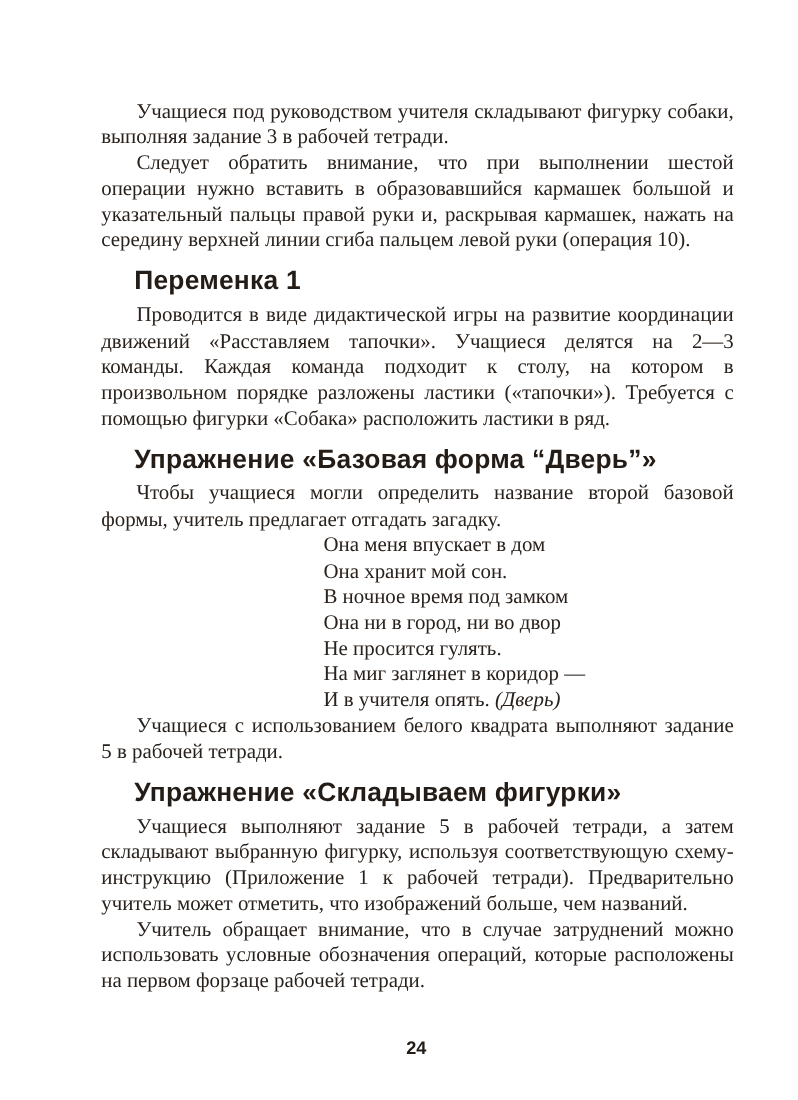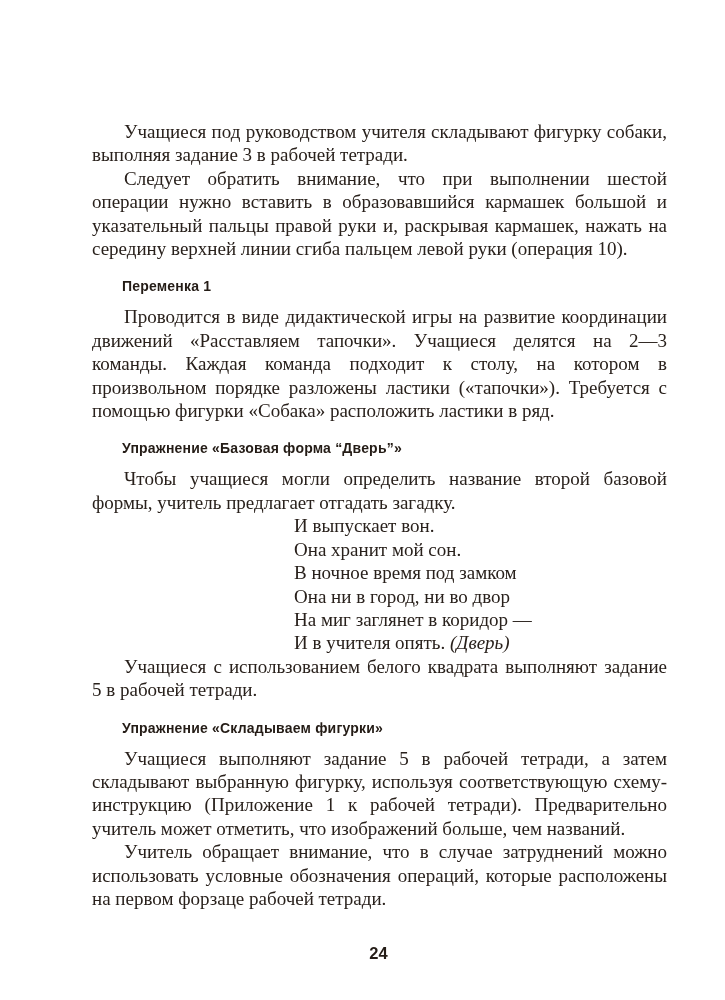--- a/index.html
+++ b/index.html
@@ -12,31 +12,31 @@
     height: 1000px;
     position: relative;
     font-family: "Liberation Serif", serif;
     font-size: 19px;
     line-height: 23.4px;
     color: #29211c;
     overflow: hidden;
   }
   .page {
     position: relative;
-    padding: 120px 58px 0 92px; 
+    padding: 90px 58px 0 92px; 
   }
   .para {
     margin: 0;
     text-indent: 32px;
     text-align: justify;
   }
   .heading {
     font-family: "Liberation Sans", sans-serif;
     font-weight: bold;
-    font-size: 14px;
+    font-size: 24px;
     line-height: 22px;
     color: #241c16;
     margin: 15px 0 8px 30px;
     letter-spacing: 0.2px;
   }
   .poem {
     margin-left: 202px;
   }
   .poem-line {
     white-space: nowrap;
@@ -67,24 +67,25 @@
   <h2 class="heading">Переменка 1</h2>
 
   <p class="para">Проводится в виде дидактической игры на развитие координации движений «Расставляем тапочки». Учащиеся делятся на 2—3 команды. Каждая команда подходит к столу, на котором в произвольном порядке разложены ластики («тапочки»). Требуется с помощью фигурки «Собака» расположить ластики в ряд.</p>
 
 
   <h2 class="heading">Упражнение «Базовая форма “Дверь”»</h2>
 
   <p class="para">Чтобы учащиеся могли определить название второй базовой формы, учитель предлагает отгадать загадку.</p>
 
   <div class="poem">
-    <div class="poem-line">И выпускает вон.</div>
+    <div class="poem-line">Она меня впускает в дом</div>
     <div class="poem-line">Она хранит мой сон.</div>
     <div class="poem-line">В ночное время под замком</div>
     <div class="poem-line">Она ни в город, ни во двор</div>
+    <div class="poem-line">Не просится гулять.</div>
     <div class="poem-line">На миг заглянет в коридор —</div>
     <div class="poem-line">
       <span>И в учителя опять.</span>
       <em class="poem-answer">(Дверь)</em>
     </div>
   </div>
 
   <p class="para">Учащиеся с использованием белого квадрата выполняют задание 5 в рабочей тетради.</p>
 
   <h2 class="heading">Упражнение «Складываем фигурки»</h2>

